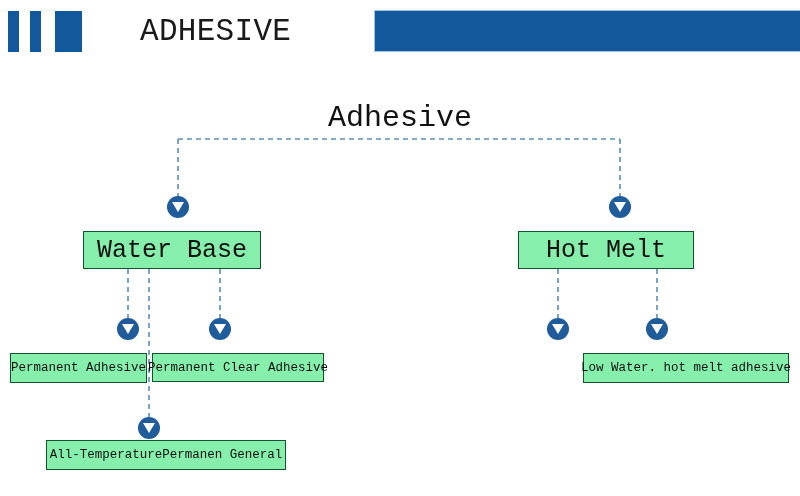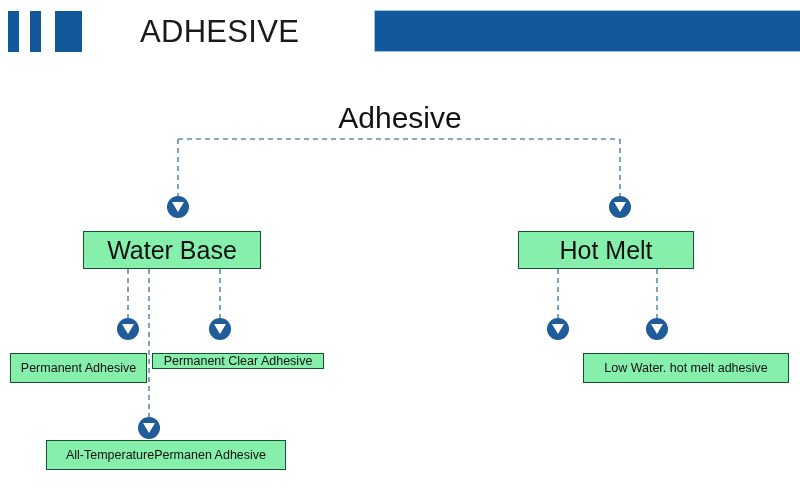--- a/index.html
+++ b/index.html
@@ -3,21 +3,21 @@
 <meta charset="utf-8">
 <style>
   html,body{margin:0;padding:0;}
   body{
     width:800px;height:496px;
     background:#ffffff;
     font-family:"Liberation Sans", sans-serif;
     overflow:hidden;
     position:relative;
   }
-  #canvas{position:absolute;inset:0;width:800px;height:496px;}
+  #canvas{position:absolute;inset:0;width:800px;height:496px;font-family:Liberation Mono, monospace;}
 
   
   .hdr-bar{position:absolute;background:#14589c;}
   #hdr-bar-1{left:8px;top:11px;width:11px;height:41px;}
   #hdr-bar-2{left:30px;top:11px;width:11px;height:41px;}
   #hdr-bar-3{left:55px;top:11px;width:27px;height:41px;}
   #hdr-banner{left:374px;top:10px;width:428px;height:42px;border:1px solid #9ec4e4;box-sizing:border-box;}
   #hdr-title{
     position:absolute;left:140px;top:14px;width:230px;height:36px;
     font-size:31px;line-height:36px;color:#1a1a1a;letter-spacing:.3px;
@@ -34,21 +34,21 @@
   .node.lvl1{font-size:25px;}
   .node.leaf{font-size:12.5px;}
   #root-label{
     position:absolute;left:300px;top:98px;width:200px;height:40px;
     display:flex;align-items:center;justify-content:center;
     font-size:30px;color:#111;
   }
   #n-water-base{left:83px;top:231px;width:178px;height:38px;}
   #n-hot-melt{left:518px;top:231px;width:176px;height:38px;}
   #n-perm-adh{left:10px;top:353px;width:137px;height:30px;}
-  #n-perm-clear{left:152px;top:353px;width:172px;height:16px;}
+  #n-perm-clear{left:152px;top:353px;width:172px;height:29px;}
   #n-gen-hot{left:400px;top:353px;width:161px;height:30px;}
   #n-low-temp{left:583px;top:353px;width:206px;height:30px;}
   #n-all-temp{left:46px;top:440px;width:240px;height:30px;}
 
   
   .arrow{position:absolute;width:22px;height:22px;border-radius:50%;
          background:#1f5c99;display:flex;align-items:center;justify-content:center;}
   .arrow::after{content:"";display:block;width:0;height:0;
          border-left:6.5px solid transparent;border-right:6.5px solid transparent;
          border-top:10px solid #ffffff;margin-top:-1px;}
@@ -93,15 +93,15 @@
   <div class="arrow" style="left:138px;top:417px;"></div>
 
   <div id="root-label">Adhesive</div>
 
   <div class="node lvl1" id="n-water-base">Water Base</div>
   <div class="node leaf" id="n-perm-adh">Permanent Adhesive</div>
 
   <div class="node lvl1" id="n-hot-melt">Hot Melt</div>
   <div class="node leaf" id="n-perm-clear">Permanent Clear Adhesive</div>
   <div class="node leaf" id="n-low-temp">Low Water. hot melt adhesive</div>
-  <div class="node leaf" id="n-all-temp">All-TemperaturePermanen Adhesive</div>
+  <div class="node leaf" id="n-all-temp">All-TemperaturePermanen General</div>
 
 </div>
 
 </body></html>

